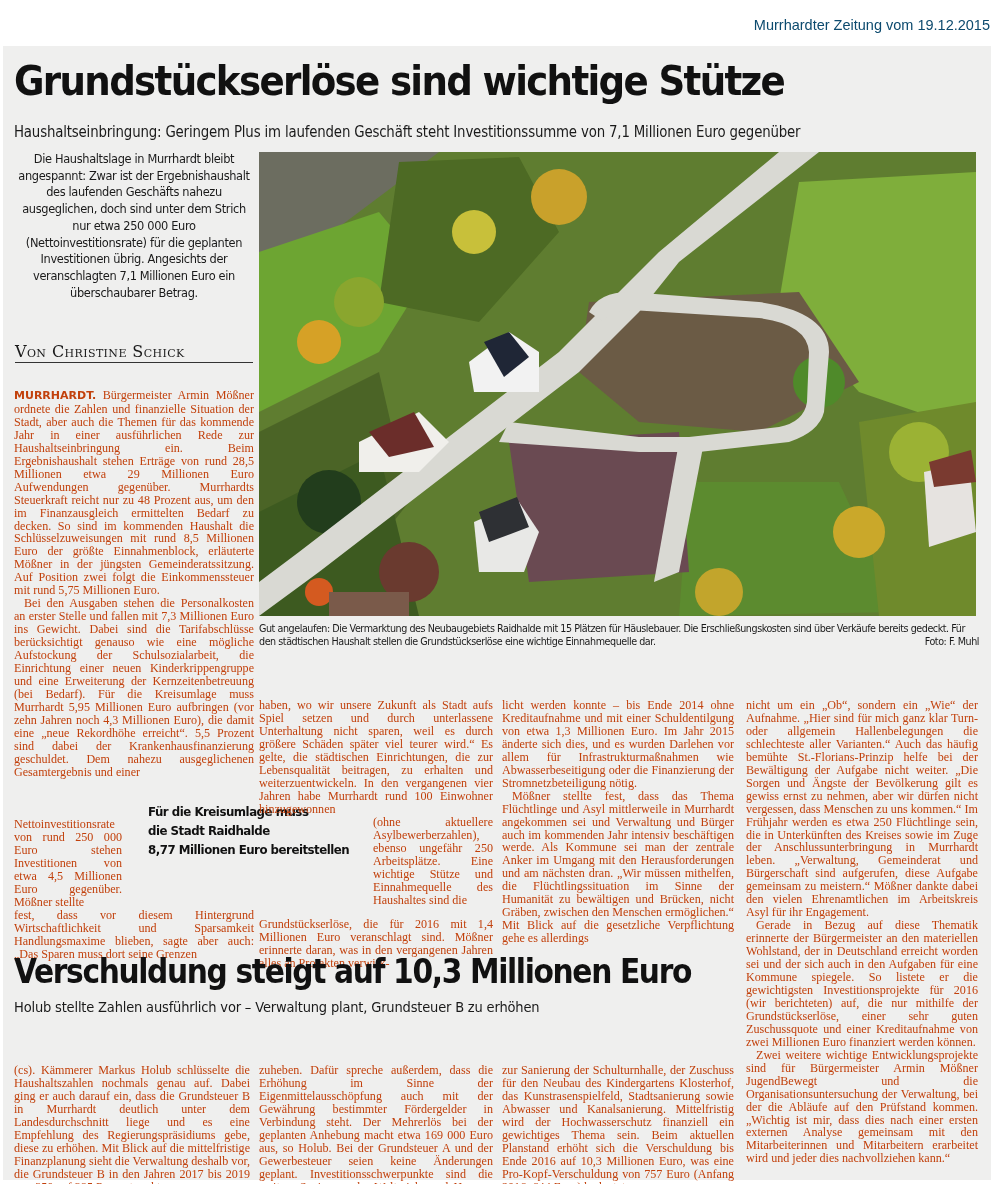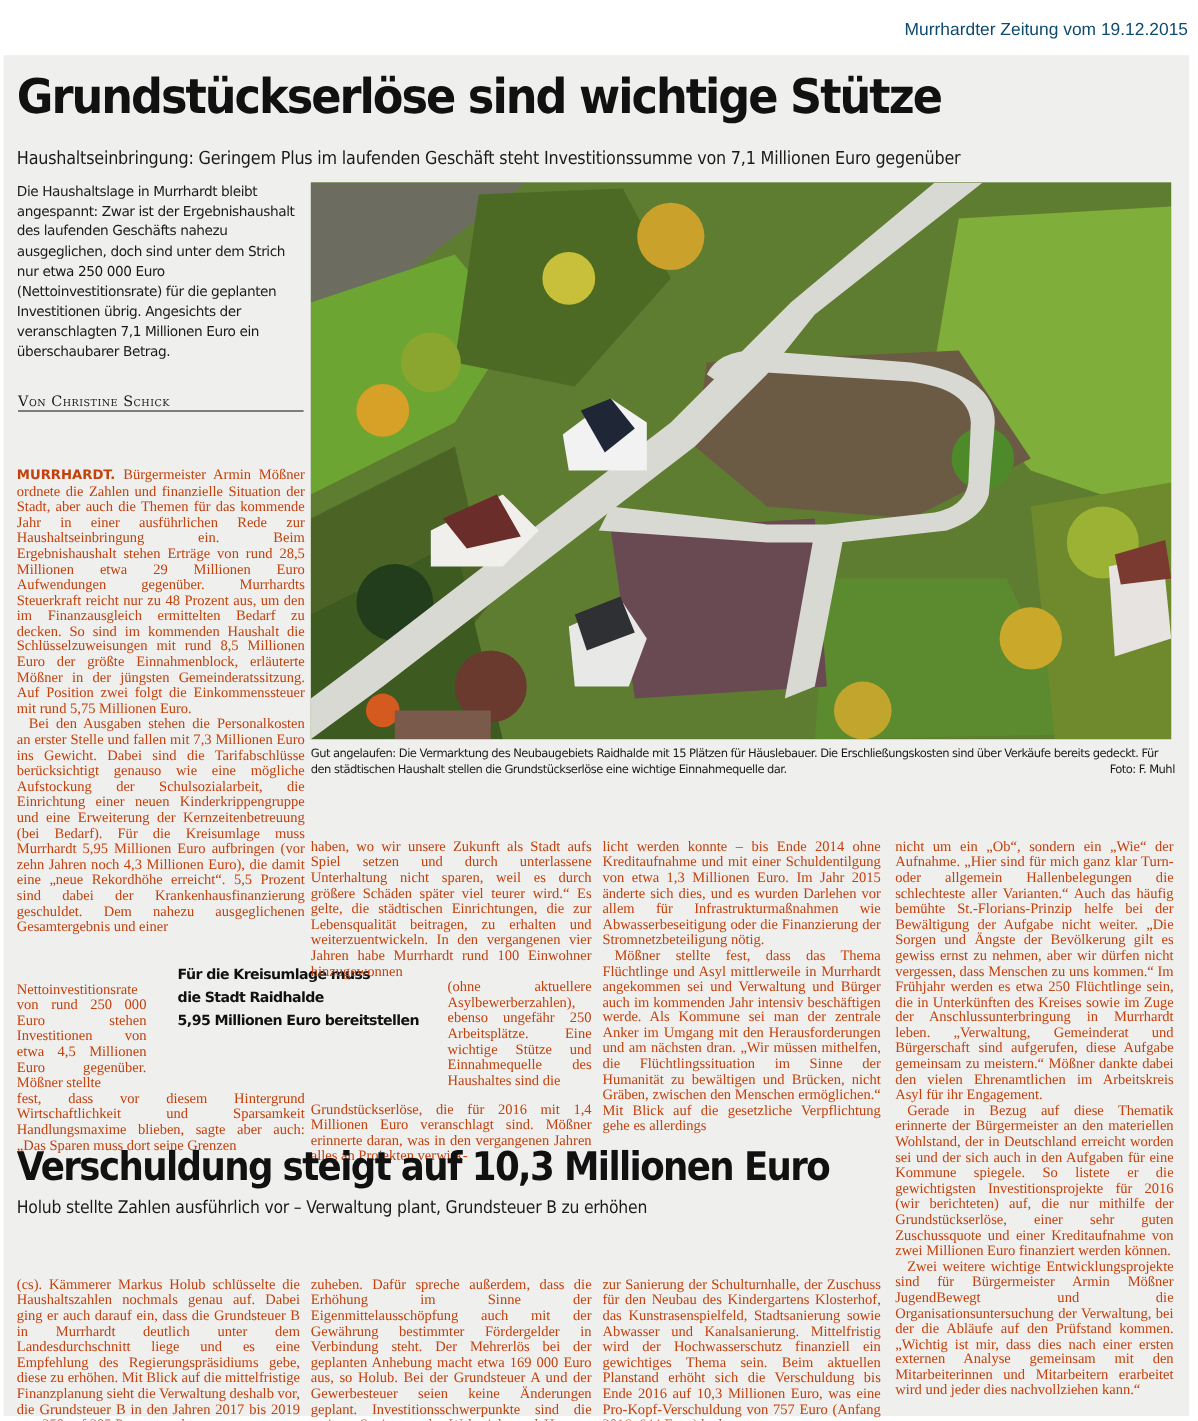--- a/index.html
+++ b/index.html
@@ -1,22 +1,22 @@
 <!DOCTYPE html>
 <html><head>
 <meta charset="utf-8">
 <style>
   html, body { margin: 0; padding: 0; background: #ffffff; }
   body { width: 998px; height: 1184px; position: relative; overflow: hidden; font-family: "DejaVu Serif", serif; color: #1a1a1a; }
   .source { position: absolute; top: 17px; right: 8px; font-family: "Liberation Sans", sans-serif; font-size: 14.5px; color: #0c4a6e; }
   .paper { position: absolute; left: 3px; top: 46px; width: 988px; height: 1134px; background: #efefee; }
   .h1 { position: absolute; left: 14px; top: 58px; font-family: "DejaVu Sans", sans-serif; font-weight: bold; font-size: 40px; letter-spacing: -1.8px; color: #111; white-space: nowrap; transform: scaleX(0.93); transform-origin: left top; }
   .sub1 { position: absolute; left: 14px; top: 123px; font-family: "DejaVu Sans", sans-serif; font-size: 15px; color: #1a1a1a; white-space: nowrap; transform: scaleX(0.89); transform-origin: left top; letter-spacing: -0.2px; }
-  .lead { position: absolute; left: 14px; top: 151px; width: 240px; font-family: "DejaVu Sans", sans-serif; font-size: 11.4px; line-height: 16.7px; color: #1a1a1a; letter-spacing: -0.35px; }
-  .byline { position: absolute; left: 15px; top: 327px; width: 238px; border-bottom: 1px solid #333; font-family: "DejaVu Serif", serif; font-size: 12px; letter-spacing: 0.4px; padding-bottom: 1px; font-variant: small-caps; }
+  .lead { position: absolute; left: 14px; top: 151px; width: 240px; font-family: "DejaVu Sans", sans-serif; font-size: 11.4px; line-height: 16.7px; color: #1a1a1a; letter-spacing: -0.35px; text-align: center; }
+  .byline { position: absolute; left: 15px; top: 342px; width: 238px; border-bottom: 1px solid #333; font-family: "DejaVu Serif", serif; font-size: 16px; letter-spacing: 0.4px; padding-bottom: 1px; font-variant: small-caps; }
   .col { position: absolute; font-family: "Liberation Serif", serif; font-size: 12.1px; line-height: 12.95px; text-align: justify; color: #c2410c; margin-top: 38px; }
   .col p { margin: 0; text-indent: 10px; }
   .col p.first { text-indent: 0; }
   .dateline { font-family: "DejaVu Sans", sans-serif; font-weight: bold; font-size: 11px; }
   .photo { position: absolute; left: 259px; top: 152px; width: 717px; height: 464px; overflow: hidden; background: #5d7a32; }
   .caption { position: absolute; left: 259px; top: 622px; width: 720px; font-family: "DejaVu Sans", sans-serif; font-size: 9.6px; line-height: 13px; letter-spacing: -0.45px; color: #1a1a1a; }
   .credit { position: absolute; right: 0; top: 13px; text-align: right; }
   .pull { position: absolute; left: 148px; top: 803px; font-family: "DejaVu Sans", sans-serif; font-weight: bold; font-size: 11.8px; line-height: 19px; letter-spacing: -0.5px; color: #111; }
   .h2 { position: absolute; left: 14px; top: 952px; font-family: "DejaVu Sans", sans-serif; font-weight: bold; font-size: 33px; letter-spacing: -1.5px; color: #111; white-space: nowrap; transform: scaleX(0.9); transform-origin: left top; }
   .sub2 { position: absolute; left: 14px; top: 999px; font-family: "DejaVu Sans", sans-serif; font-size: 14.5px; white-space: nowrap; transform: scaleX(0.9); transform-origin: left top; letter-spacing: -0.2px; }
@@ -41,21 +41,21 @@
 <div class="col" style="left:14px; top:780px; width:108px;">
   <p class="first">Nettoinvestitionsrate von rund 250 000 Euro stehen Investitionen von etwa 4,5 Millionen Euro gegenüber. Mößner stellte</p>
 </div>
 <div class="col" style="left:14px; top:871px; width:240px;">
   <p class="first">fest, dass vor diesem Hintergrund Wirtschaftlichkeit und Sparsamkeit Handlungsmaxime blieben, sagte aber auch: „Das Sparen muss dort seine Grenzen</p>
 </div>
 
 <div class="pull">
   <div>Für die Kreisumlage muss</div>
   <div>die Stadt Raidhalde</div>
-  <div>5,95 Millionen Euro bereitstellen</div>
+  <div>8,77 Millionen Euro bereitstellen</div>
 </div>
 
 <div class="photo" title="Luftaufnahme des Neubaugebiets Raidhalde">
   <svg width="717" height="464" viewBox="0 0 717 464">
     <rect x="0" y="0" width="717" height="464" fill="#5f7d30"></rect>
     <path d="M0 0 L180 0 L60 90 L0 120 Z" fill="#6c6d60"></path>
     <path d="M0 100 L120 60 L170 120 L120 200 L0 260 Z" fill="#6da532"></path>
     <path d="M540 30 L717 20 L717 280 L600 240 L520 150 Z" fill="#7fae3b"></path>
     <path d="M140 10 L260 5 L300 80 L220 170 L120 150 Z" fill="#4d6a24"></path>
     <path d="M0 280 L120 220 L150 350 L60 464 L0 464 Z" fill="#4b6426"></path>

